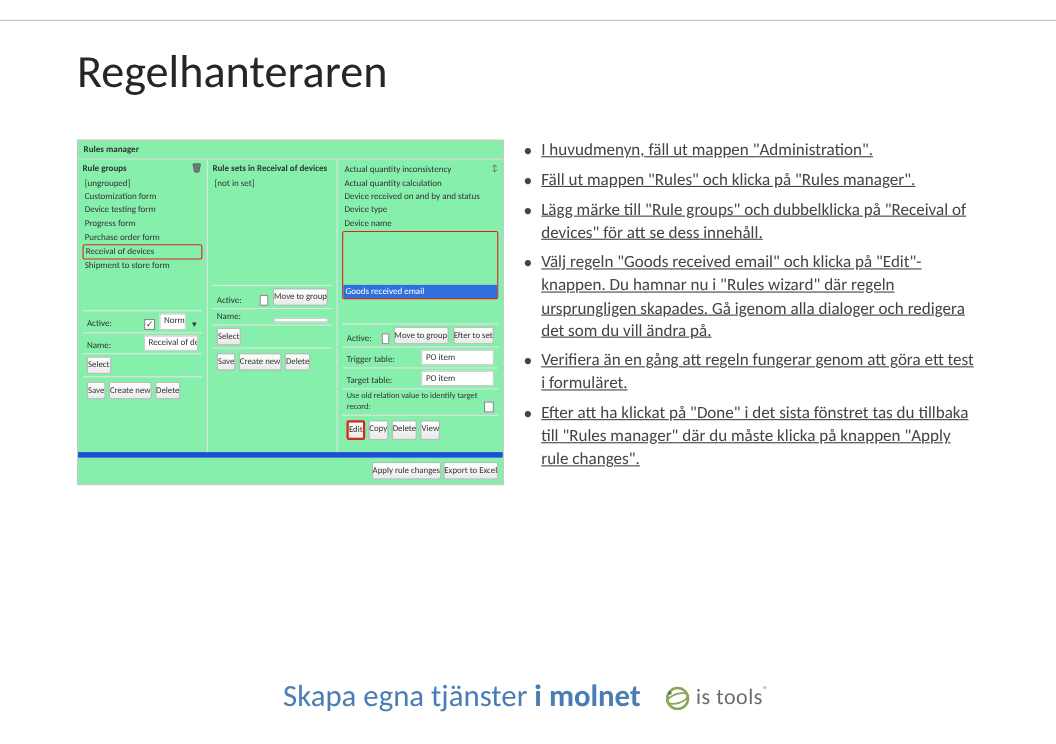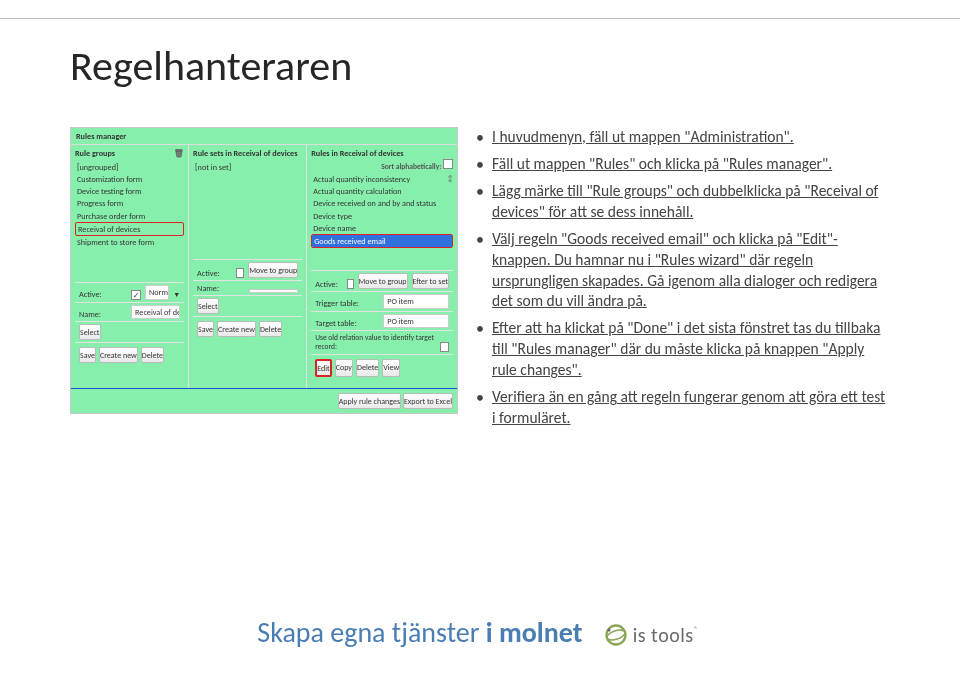--- a/index.html
+++ b/index.html
@@ -66,20 +66,21 @@
     overflow: hidden;
     text-overflow: ellipsis;
   }
   .ss-selected-red {
     border: 1px solid #d22;
     border-radius: 2px;
   }
   .ss-selected-blue {
     background: #2f6fde;
     color: #fff;
+    margin-top: 48px;
   }
   .ss-sort {
     font-size: 7.5px;
     color: #555;
     float: right;
   }
   .ss-trash, .ss-updn {
     float: right;
     color: #666;
   }
@@ -124,21 +125,21 @@
   .ss-bottom {
     padding: 4px 4px 5px 4px;
     border-top: 1px solid #e3e3e3;
     display: flex;
     gap: 3px;
     flex-wrap: wrap;
   }
   .ss-bottom-right {
     text-align: right;
     padding: 4px;
-    border-top: 1px solid #1d4ed8;
+    border-top: 5px solid #1d4ed8;
   }
   .bullets {
     flex: 1;
     font-size: 15.5px;
     color: #444;
     line-height: 1.35;
   }
   .bullets ul { list-style: none; }
   .bullets li {
     position: relative;
@@ -161,21 +162,21 @@
     text-align: center;
   }
   .footer-text {
     font-size: 28px;
     color: #4a7db3;
     font-weight: 400;
   }
   .footer-text .bold { font-weight: 700; }
   .logo {
     display: inline-flex;
-    align-items: center;
+    align-items: flex-end;
     gap: 4px;
     margin-left: 14px;
     vertical-align: -4px;
   }
   .logo-mark {
     width: 26px; height: 22px;
     position: relative;
   }
   .logo-mark svg { width: 100%; height: 100%; }
   .logo-text {
@@ -258,27 +259,20 @@
             <span class="ss-btn">Select</span>
           </div>
           <div class="ss-bottom">
             <span class="ss-btn">Save</span>
             <span class="ss-btn">Create new</span>
             <span class="ss-btn">Delete</span>
           </div>
         </div>
 
         <div class="ss-col" style="flex:1.3">
-          <div class="ss-col-head">
-            <span>Rules in Receival of devices</span>
-            <span class="ss-sort">
-              <span>Sort alphabetically:</span>
-              <span class="ss-cb"></span>
-            </span>
-          </div>
           <div class="ss-list" style="position:relative;">
             <span class="ss-updn">↕</span>
             <div>Actual quantity inconsistency</div>
             <div>Actual quantity calculation</div>
             <div>Device received on and by and status</div>
             <div>Device type</div>
             <div>Device name</div>
             <div class="ss-selected-red" style="padding:0">
               <div class="ss-selected-blue">Goods received email</div>
             </div>
@@ -316,22 +310,22 @@
         <span class="ss-btn">Export to Excel</span>
       </div>
     </div>
 
     <div class="bullets">
       <ul>
         <li>I huvudmenyn, fäll ut mappen "Administration".</li>
         <li>Fäll ut mappen "Rules" och klicka på "Rules manager".</li>
         <li>Lägg märke till "Rule groups" och dubbelklicka på "Receival of devices" för att se dess innehåll.</li>
         <li>Välj regeln "Goods received email" och klicka på "Edit"-knappen. Du hamnar nu i "Rules wizard" där regeln ursprungligen skapades. Gå igenom alla dialoger och redigera det som du vill ändra på.</li>
+        <li>Verifiera än en gång att regeln fungerar genom att göra ett test i formuläret.</li>
         <li>Efter att ha klickat på "Done" i det sista fönstret tas du tillbaka till "Rules manager" där du måste klicka på knappen "Apply rule changes".</li>
-        <li>Verifiera än en gång att regeln fungerar genom att göra ett test i formuläret.</li>
       </ul>
     </div>
 
   </div>
 </div>
 
 <div class="footer">
   <span class="footer-text">
     <span>Skapa egna tjänster </span><span class="bold">i molnet</span>
   </span>

